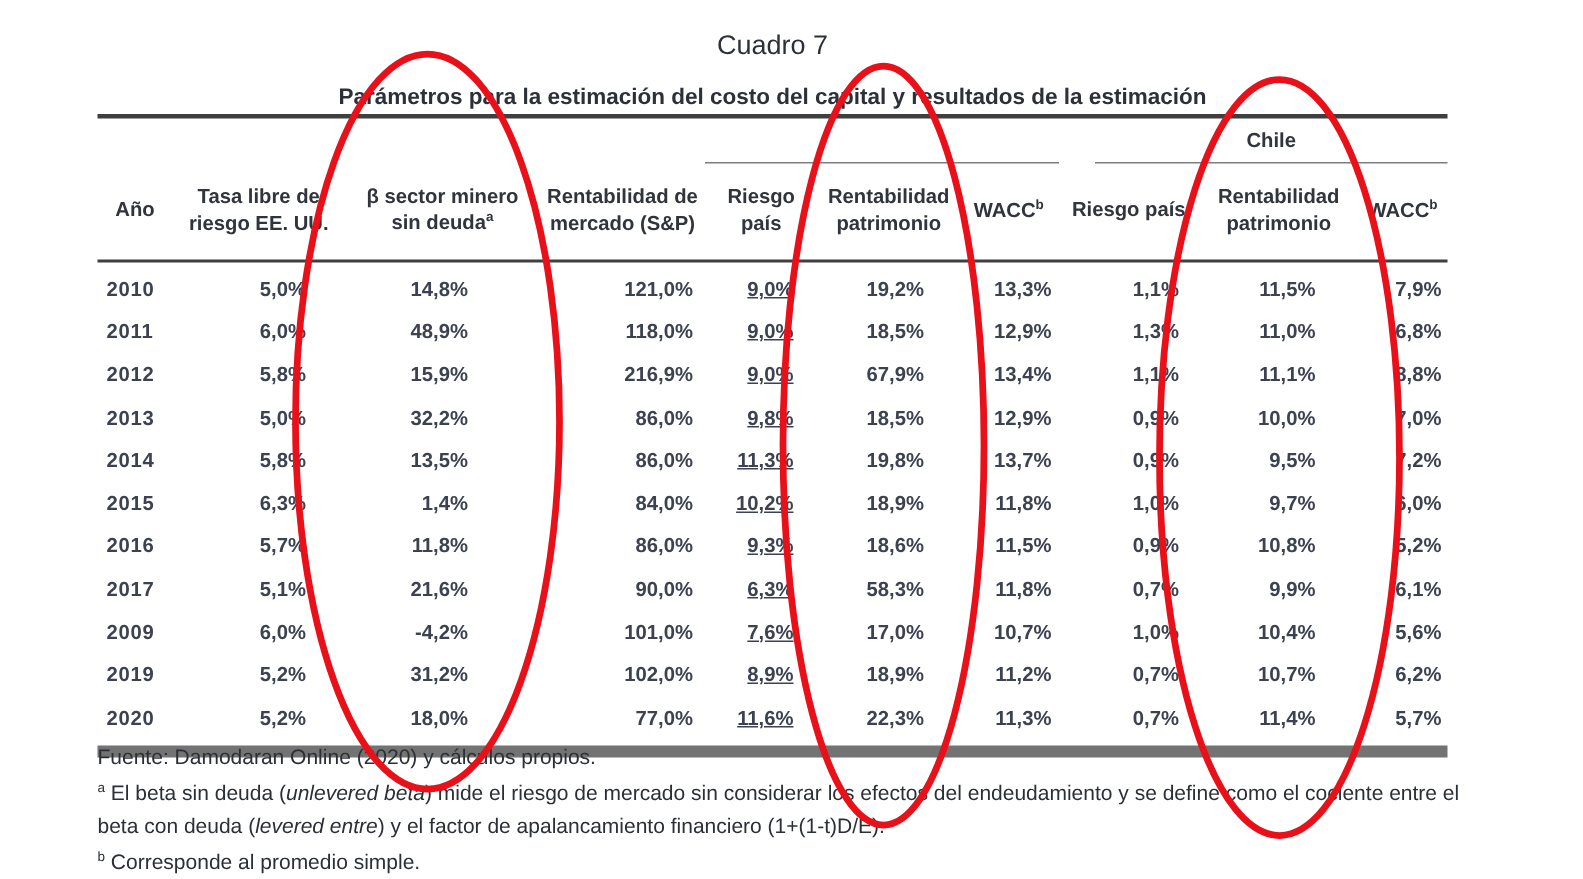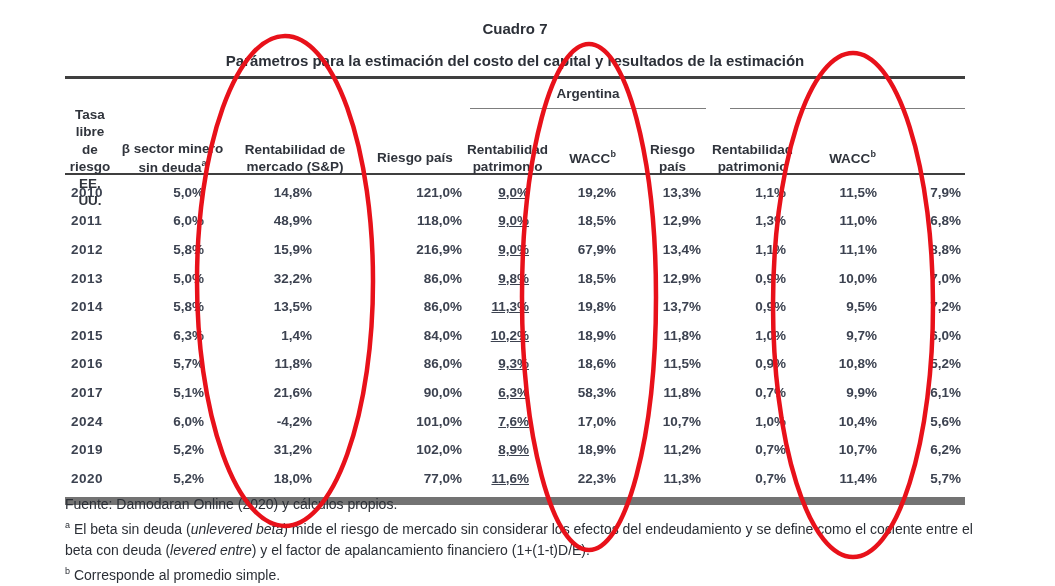--- a/index.html
+++ b/index.html
@@ -2,21 +2,21 @@
 <html><head>
 <meta charset="utf-8">
 <style>
   html,body { margin:0; padding:0; background:#ffffff; }
   .page {
     position:relative; width:1055px; height:586px; background:#fff;
     font-family:"Liberation Sans", sans-serif; color:#343a45; overflow:hidden;
   }
   
   .titles { position:absolute; left:65px; top:20px; width:900px; text-align:center; }
-  .title  { font-size:15px; font-weight:700; color:#2c3038; margin-bottom:15px; }
+  .title  { font-size:18px; font-weight:400; color:#2c3038; margin-bottom:15px; }
   .subtitle { font-size:15px; font-weight:700; color:#2c3038; }
 
   
   .table { position:absolute; left:65px; top:76px; width:900px; }
   .grid { display:grid; grid-template-columns:50px 115px 130px 110px 75px 95px 65px 95px 105px 60px; }
 
   .thead { position:relative; height:94px; border-top:3px solid #3f3f3f; border-bottom:2px solid #3f3f3f; }
   .group-label { position:absolute; top:7px; font-size:13.5px; font-weight:700; text-align:center; color:#30343c; }
   .group-arg { left:405px; width:236px; }
   .group-chi { left:665px; width:235px; }
@@ -57,24 +57,25 @@
 
 <div class="page">
 
   <div class="titles">
     <div class="title">Cuadro 7</div>
     <div class="subtitle">Parámetros para la estimación del costo del capital y resultados de la estimación</div>
   </div>
 
   <div class="table">
     <div class="thead">
-      <div class="group-label group-arg">Argentina</div>
+      <div class="group-label group-chi">Chile</div>
       <div class="group-line gl-arg"></div>
       <div class="group-line gl-chi"></div>
       <div class="subheads grid">
+        <div class="th">Año</div>
         <div class="th">Tasa libre de riesgo EE. UU.</div>
         <div class="th">
             <span><span>β sector minero sin deuda</span><sup>a</sup></span>
           </div>
         <div class="th">Rentabilidad de mercado (S&amp;P)</div>
         <div class="th">Riesgo país</div>
         <div class="th">Rentabilidad patrimonio</div>
         <div class="th">
             <span><span>WACC</span><sup>b</sup></span>
           </div>
@@ -176,21 +177,21 @@
           <div class="cell c3">21,6%</div>
           <div class="cell c4">90,0%</div>
           <div class="cell c5">6,3%</div>
           <div class="cell c6">58,3%</div>
           <div class="cell c7">11,8%</div>
           <div class="cell c8">0,7%</div>
           <div class="cell c9">9,9%</div>
           <div class="cell c10">6,1%</div>
         </div>
         <div class="row grid">
-          <div class="cell c1">2024</div>
+          <div class="cell c1">2009</div>
           <div class="cell c2">6,0%</div>
           <div class="cell c3">-4,2%</div>
           <div class="cell c4">101,0%</div>
           <div class="cell c5">7,6%</div>
           <div class="cell c6">17,0%</div>
           <div class="cell c7">10,7%</div>
           <div class="cell c8">1,0%</div>
           <div class="cell c9">10,4%</div>
           <div class="cell c10">5,6%</div>
         </div>

